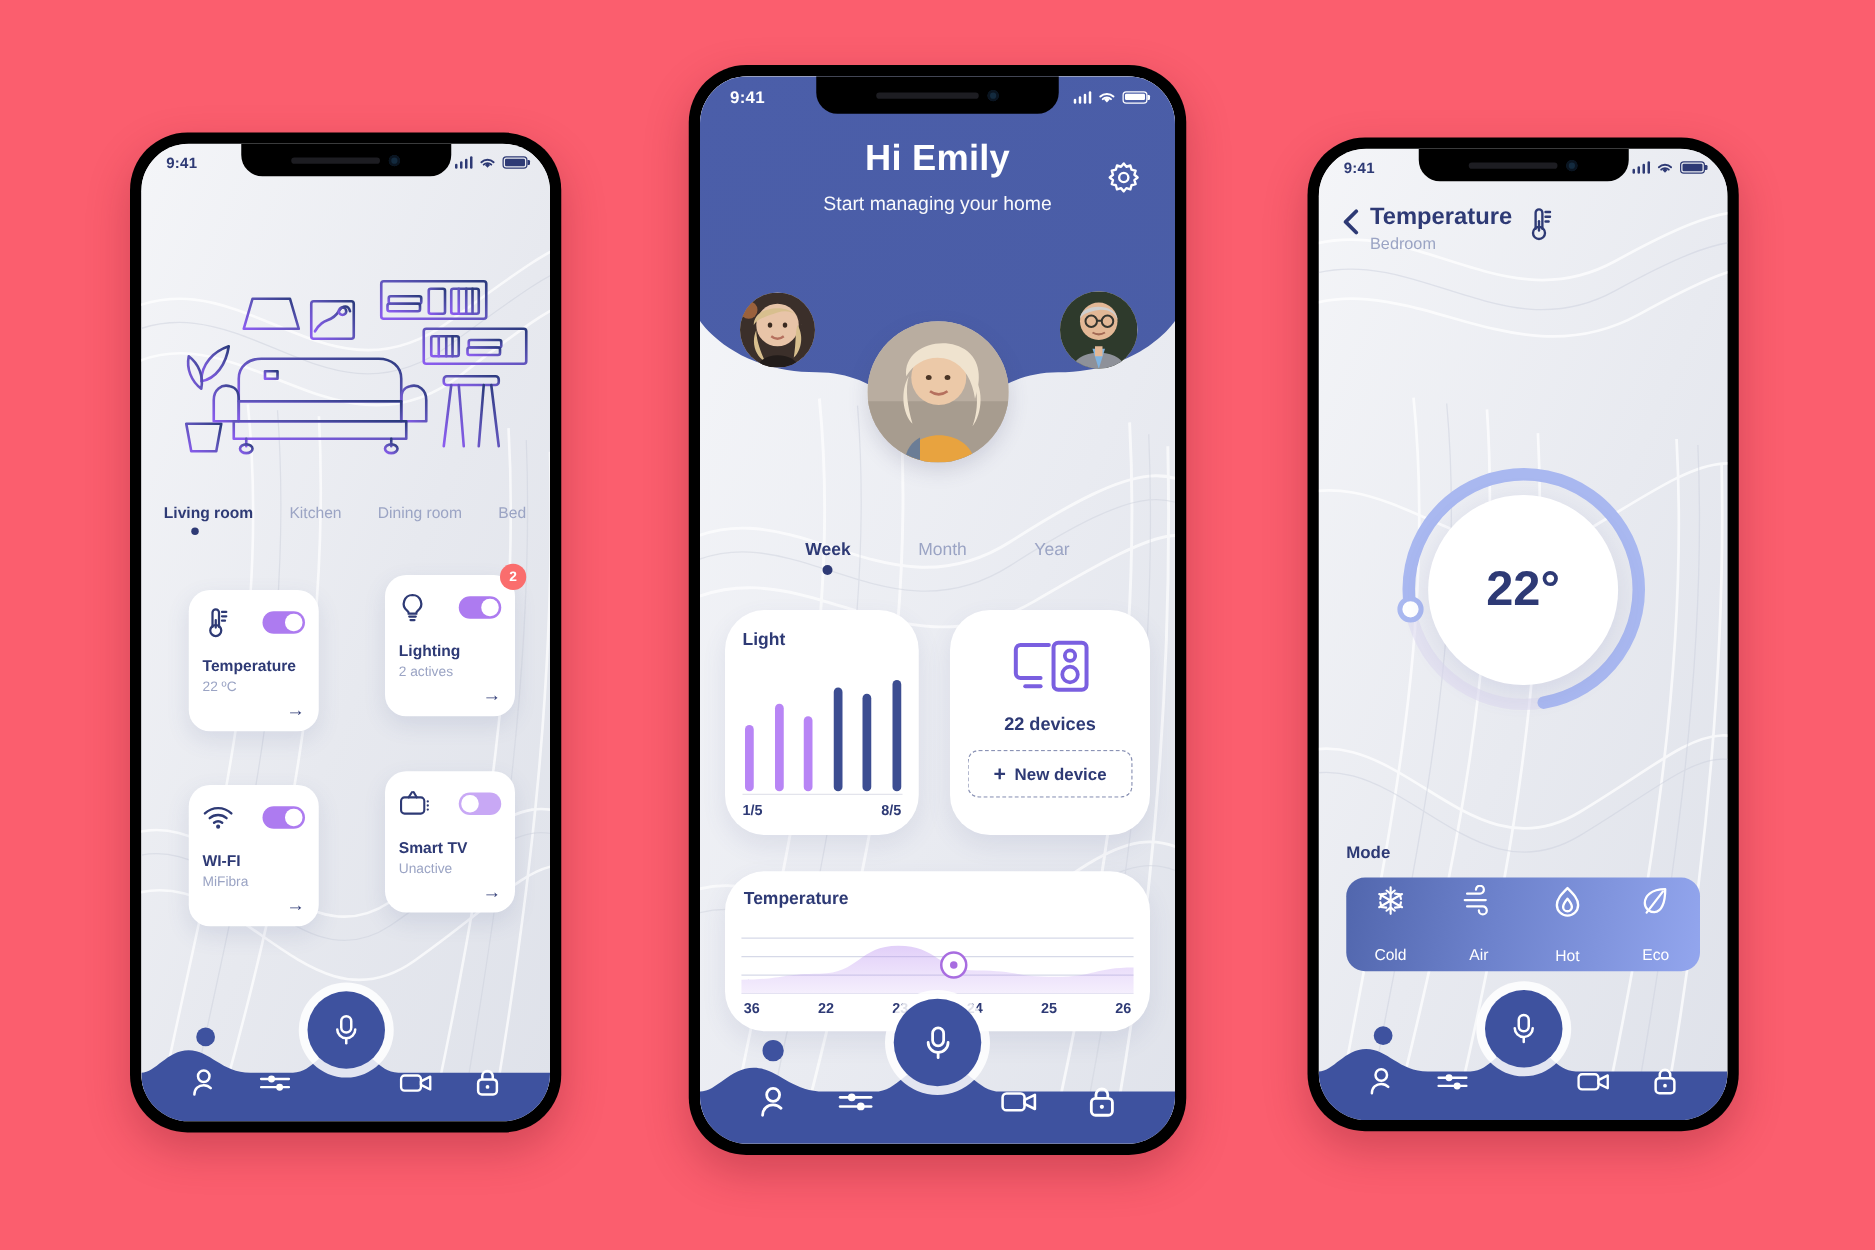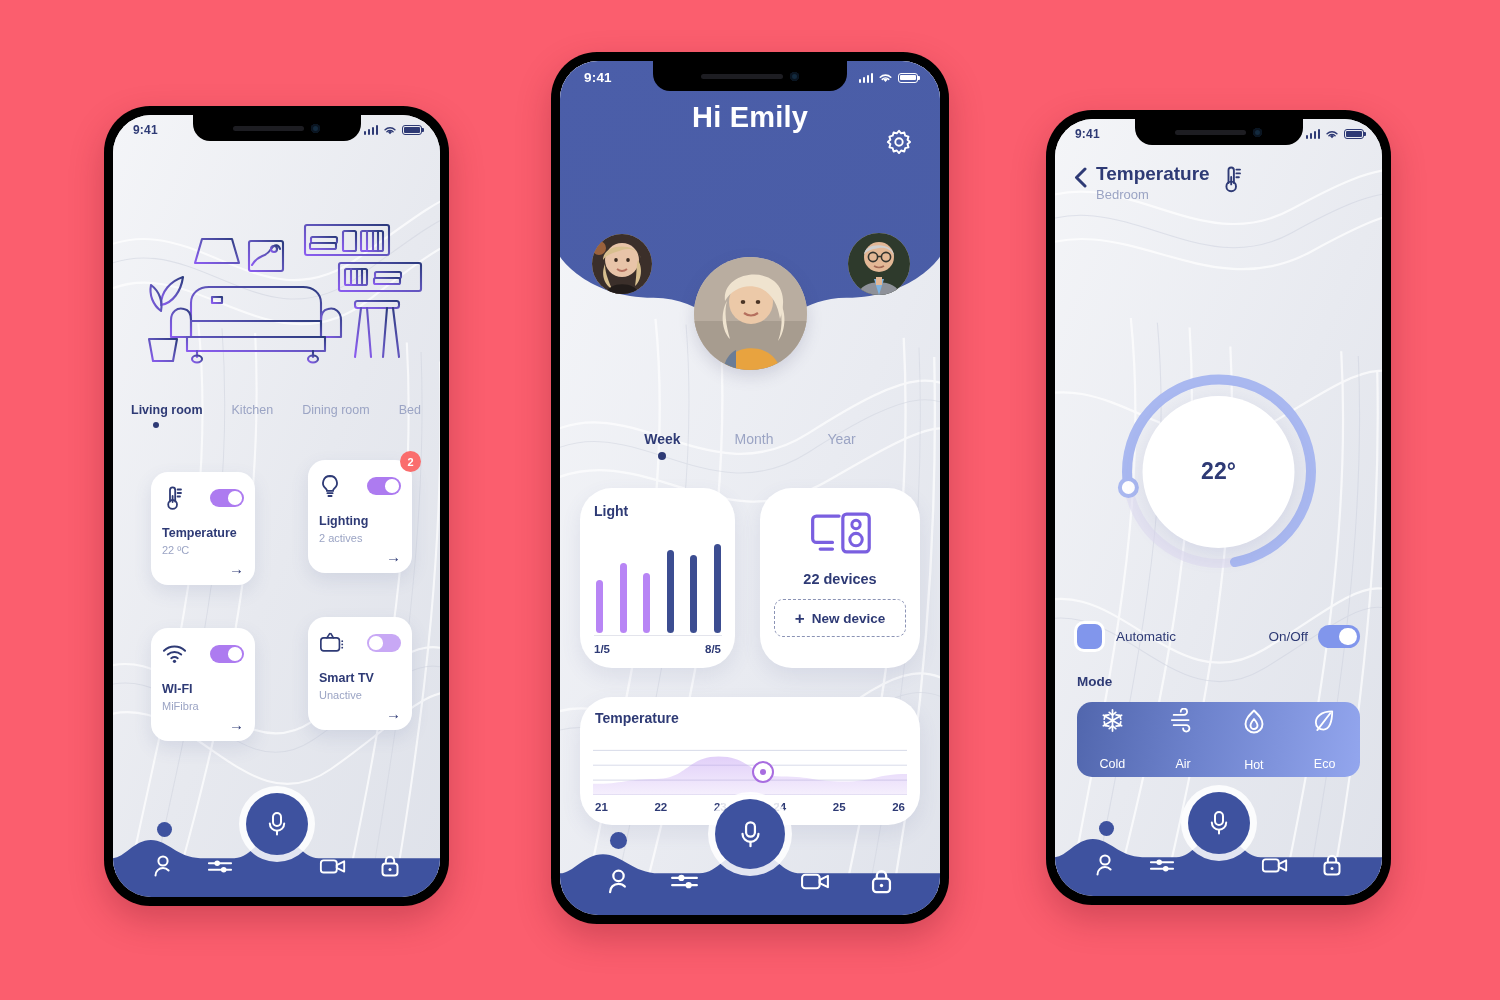--- a/index.html
+++ b/index.html
@@ -139,21 +139,21 @@
   #phone1 .nav-dot { width: 15px; height: 15px; left: 44px; bottom: 60px; }
 
   
   #phone2 { left: 551px; top: 52px; width: 398px; height: 872px; }
   #phone2 .notch { width: 194px; height: 30px; }
   #phone2 .statusbar { padding: 9px 22px 0 24px; font-size: 13.5px; }
   #phone2 .screen { background: #f0f1f5; }
 
   .hero { position: absolute; top: 0; left: 0; right: 0; height: 320px; z-index: 4; }
   .hero-bg { position: absolute; inset: 0; }
-  .hero-txt { position: absolute; top: 40px; left: 0; right: 0; text-align: center; color: #fff; z-index: 6;}
+  .hero-txt { position: absolute; top: 50px; left: 0; right: 0; text-align: center; color: #fff; z-index: 6;}
   .hero-txt h1 { font-size: 29px; font-weight: bold; letter-spacing: .2px; }
   .hero-txt p { font-size: 15.5px; margin-top: 11px; opacity: .97; }
   .gear { position: absolute; top: 68px; right: 28px; z-index: 7; }
   .avatar { position: absolute; border-radius: 50%; overflow: hidden; z-index: 8; background:#cfc6bb; }
   .avatar svg { display:block; width:100%; height:100%; }
   #av-left { width: 60px; height: 60px; left: 32px; top: 173px; }
   #av-right { width: 62px; height: 62px; right: 30px; top: 172px; }
   #av-center { width: 113px; height: 113px; left: 50%; margin-left: -56px; top: 196px; box-shadow: 0 6px 16px rgba(70,70,110,.18); }
 
   .period-tabs {
@@ -224,21 +224,21 @@
          font-size: 13.5px; color:#fff; border-radius: 19px; }
   .seg.active { background:#fff; color:#2e3a75; font-weight: bold; }
 
   .dial { position: absolute; top: 235px; left: 50%; transform: translateX(-50%); width: 235px; height: 235px; z-index: 4;}
   .dial-center {
     position:absolute; left: 50%; top: 50%; transform: translate(-50%,-50%);
     width: 152px; height: 152px; border-radius: 50%; background:#fff;
     display:flex; align-items:center; justify-content:center;
     box-shadow: 0 6px 22px rgba(90,100,170,.14);
   }
-  .dial-center span { font-size: 23px; font-weight: bold; color:#2e3a75; }
+  .dial-center span { font-size: 39px; font-weight: bold; color:#2e3a75; }
 
   .ctrl-row { position:absolute; top: 505px; left: 22px; right: 22px; z-index: 4;
               display:flex; align-items:center; font-size: 13.5px; color:#2e3a75; }
   .chkbox { width: 25px; height: 25px; border-radius: 7px; background: #8196ec;
             box-shadow: 0 0 0 3px #fff; flex: none; }
   .ctrl-row .lbl { margin-left: 14px; }
   .onoff-lbl { margin-left: auto; font-weight: normal; }
   .toggle-blue { width: 42px; height: 23px; border-radius: 13px; background:#8196ec; position:relative; margin-left: 10px; flex:none;}
   .toggle-blue::after { content:''; position:absolute; top:2.6px; right:2.8px; width:17.8px;height:17.8px;border-radius:50%;background:#fff; }
 
@@ -541,20 +541,21 @@
           <linearGradient id="herog" x1="0" y1="0" x2="1" y2="1">
             <stop offset="0%" stop-color="#4b5ea9"></stop>
               <stop offset="100%" stop-color="#4a5da6"></stop>
           </linearGradient>
         </defs>
         <path d="M0 0 H398 V205 C 398 205, 370 248, 300 248 C 245 248, 225 290, 199 290 C 173 290, 153 248, 98 248 C 28 248, 0 205, 0 205 Z" fill="url(#herog)"></path>
       </svg>
 
       <div class="hero-txt">
         <h1>Hi Emily</h1>
+        <p>Start managing your home</p>
       </div>
 
       <div class="gear">
         <svg width="26" height="26" viewBox="0 0 26 26">
           <g fill="none" stroke="#fff" stroke-width="1.9" stroke-linejoin="round">
             <circle cx="13" cy="13" r="3.7"></circle>
             <path d="M13 1.8 l2.1 2.6 3.2-1 .9 3.3 3.3 .9 -1 3.2 2.6 2.2 -2.6 2.1 1 3.2 -3.3 .9 -.9 3.3 -3.2-1 -2.1 2.6 -2.2-2.6 -3.2 1 -.9-3.3 -3.3-.9 1-3.2 -2.6-2.1 2.6-2.2 -1-3.2 3.3-.9 .9-3.3 3.2 1 Z"></path>
           </g>
         </svg>
       </div>
@@ -685,21 +686,21 @@
               <line x1="0" x2="330" y1="17.4" y2="17.4"></line>
               <line x1="0" x2="330" y1="32.2" y2="32.2"></line>
               <line x1="0" x2="330" y1="47.1" y2="47.1"></line>
               <line x1="0" x2="330" y1="62.0" y2="62.0"></line>
             </g>
           <path id="area-path" fill="url(#areag)" stroke="none" d="M0 62 L0.0 50.8 C33.0 50.8, 33.0 45.9, 66.0 45.9 C99.0 45.9, 99.0 23.6, 132.0 23.6 C165.0 23.6, 165.0 43.4, 198.0 43.4 C231.0 43.4, 231.0 48.4, 264.0 48.4 C297.0 48.4, 297.0 40.9, 330.0 40.9 L330 62 Z"></path>
         </svg>
         <div class="area-knob" id="area-knob" style="left: calc(54% - 11px); top: 28.48px;"></div>
       </div>
       <div class="area-labels" id="area-labels">
-          <span>21</span>
+          <span>36</span>
           <span>22</span>
           <span>23</span>
           <span>24</span>
           <span>25</span>
           <span>26</span>
         </div>
     </div>
 
     <div class="navbar">
       <svg class="nav-shape" viewBox="0 0 398 104" preserveAspectRatio="none">
@@ -841,26 +842,20 @@
       <svg viewBox="0 0 235 235" style="width:100%;height:100%">
         <circle cx="117.5" cy="117.5" r="92" fill="none" stroke="#ddd9ef" stroke-width="9" opacity=".55"></circle>
         <path id="dial-arc" fill="none" stroke="#a9b8f0" stroke-width="10" stroke-linecap="round" d="M26.90 133.48 A92 92 0 1 1 133.48 208.10"></path>
         <circle id="dial-knob" r="8.5" fill="#fff" stroke="#a9b8f0" stroke-width="4" cx="26.90" cy="133.48"></circle>
       </svg>
       <div class="dial-center">
         <span>22°</span>
       </div>
     </div>
 
-    <div class="ctrl-row">
-      <div class="chkbox"></div>
-      <div class="lbl">Automatic</div>
-      <div class="onoff-lbl">On/Off</div>
-      <div class="toggle-blue"></div>
-    </div>
 
     <div class="mode-lbl">Mode</div>
 
     <div class="mode-bar">
       <div class="mode-it">
         <svg width="25" height="25" viewBox="0 0 26 26">
           <g stroke="#fff" stroke-width="1.8" stroke-linecap="round" fill="none">
             <path d="M13 2 V24 M3.5 7.5 L22.5 18.5 M22.5 7.5 L3.5 18.5"></path>
             <path d="M9.6 4.6 L13 7.4 L16.4 4.6 M9.6 21.4 L13 18.6 L16.4 21.4"></path>
             <path d="M4.4 11.6 L5.4 7.7 L9.3 7.2 M21.6 14.4 L20.6 18.3 L16.7 18.8"></path>

